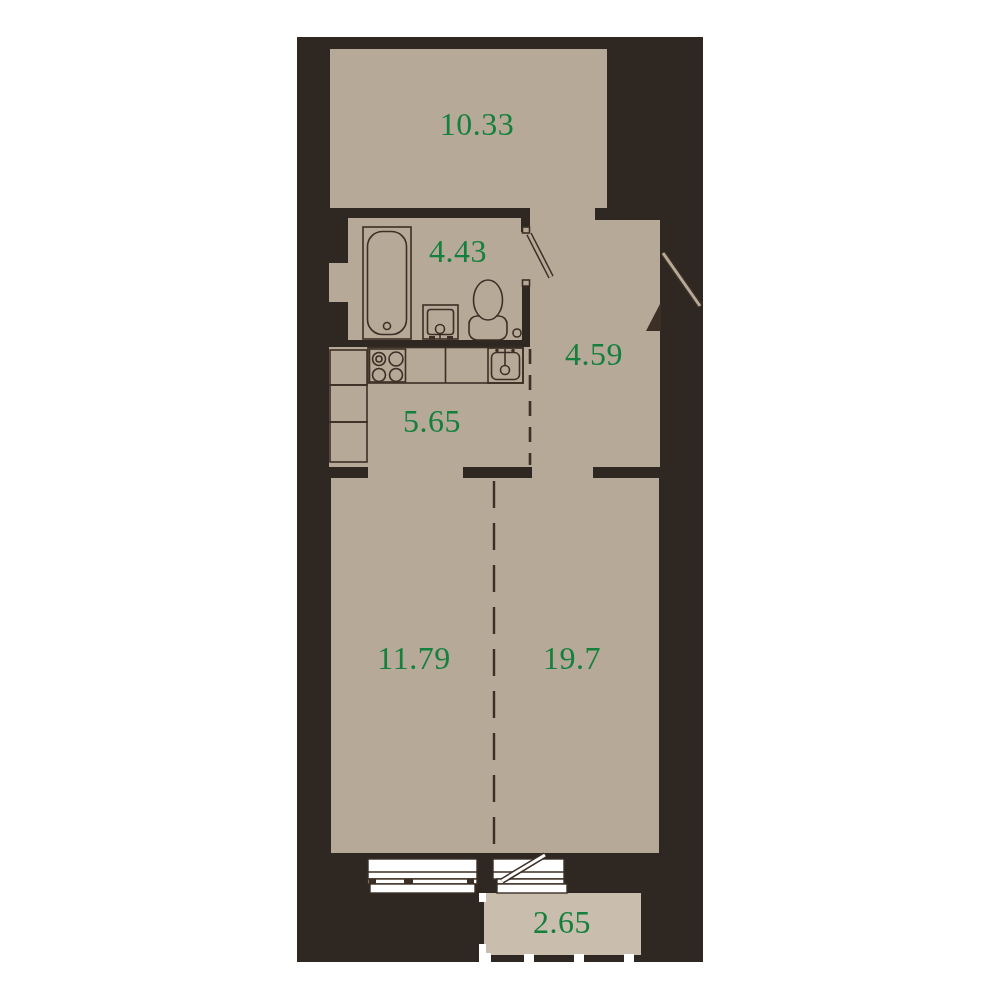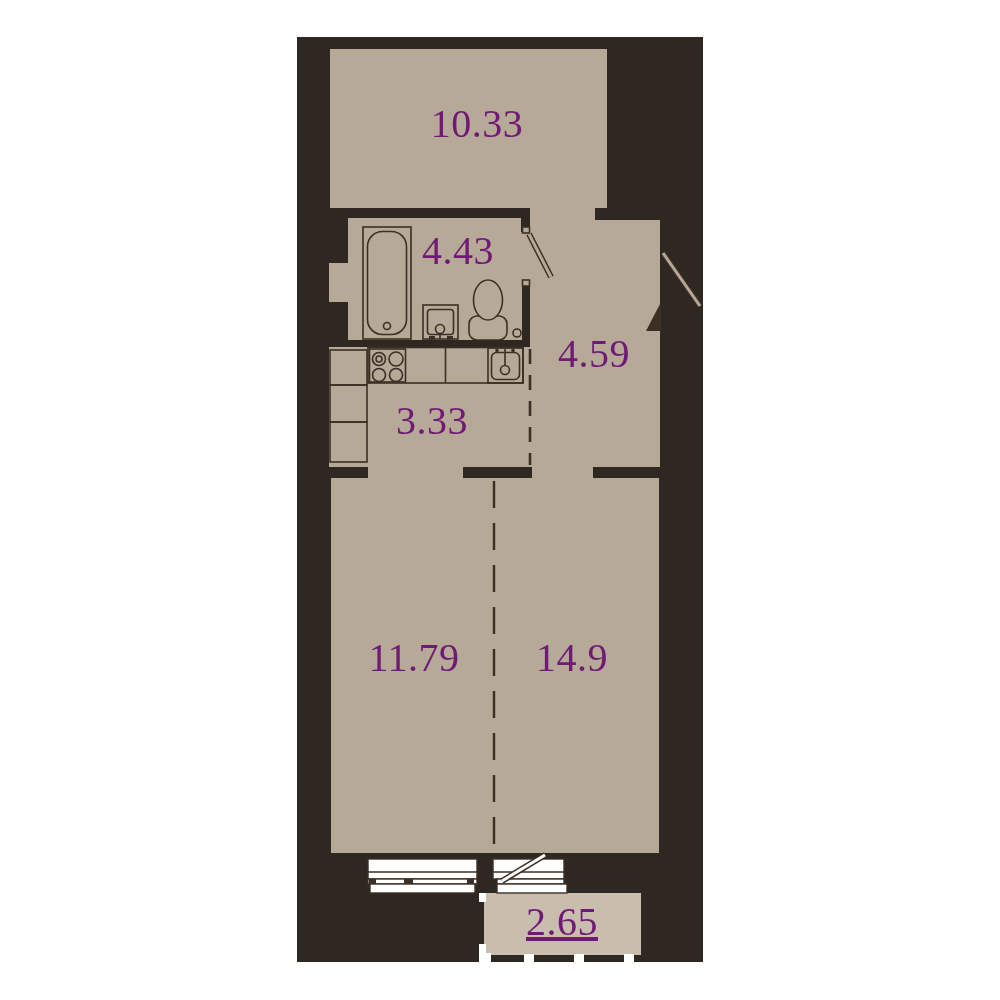--- a/index.html
+++ b/index.html
@@ -6,21 +6,21 @@
   .canvas{
     position:relative;width:1000px;height:1000px;background:#ffffff;overflow:hidden;
     font-family:"Liberation Serif","DejaVu Serif",serif;
   }
   .abs{position:absolute;}
   .wall-bg{background:#2f2721;}
   .floor{background:#b6a998;}
   .floor-light{background:#c9bdad;}
   .room-label{
     position:absolute;transform:translate(-50%,-50%);
-    color:#701a75;font-size:40px;line-height:1;white-space:nowrap;
+    color:#15803d;font-size:32px;line-height:1;white-space:nowrap;
     letter-spacing:0.5px;
   }
   svg.overlay{position:absolute;left:0;top:0;width:1000px;height:1000px;pointer-events:none;}
   .fx{fill:none;stroke:#3c2f25;stroke-width:1.6;}
   .fx-fill{fill:#b6a998;stroke:#3c2f25;stroke-width:1.6;}
   .win{fill:#ffffff;stroke:#3c2f25;stroke-width:1.4;}
   .tick{fill:#3c2f25;stroke:none;}
   .rail{fill:#ffffff;stroke:none;}
   .dash-kitchen{stroke:#3c2f25;stroke-width:2.6;stroke-dasharray:15 11;fill:none;}
   .dash-living{stroke:#3c2f25;stroke-width:2.4;stroke-dasharray:27 15;fill:none;}
@@ -139,19 +139,19 @@
       <rect class="rail" x="479" y="944" width="7" height="9"></rect>
       <rect class="rail" x="479" y="953" width="12" height="9"></rect>
       <rect class="rail" x="524" y="954" width="10" height="8"></rect>
       <rect class="rail" x="574" y="954" width="10" height="8"></rect>
       <rect class="rail" x="624" y="954" width="10" height="8"></rect>
     </g>
   </svg>
 
   <span class="room-label" style="left:477px;top:124px;">10.33</span>
   <span class="room-label" style="left:458px;top:251px;">4.43</span>
-  <span class="room-label" style="left:432px;top:421px;">3.33</span>
+  <span class="room-label" style="left:432px;top:421px;">5.65</span>
   <span class="room-label" style="left:594px;top:354px;">4.59</span>
   <span class="room-label" style="left:414px;top:658px;">11.79</span>
-  <span class="room-label" style="left:572px;top:658px;">14.9</span>
-  <span class="room-label" style="left:562px;top:922px;text-decoration:underline;">2.65</span>
+  <span class="room-label" style="left:572px;top:658px;">19.7</span>
+  <span class="room-label" style="left:562px;top:922px;">2.65</span>
 
 </div>
 
 </body></html>

